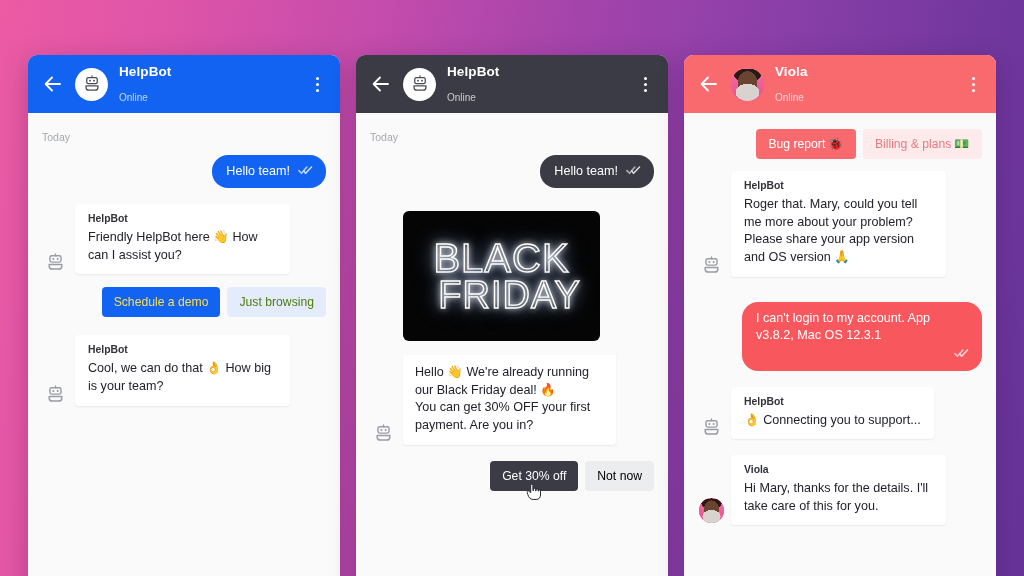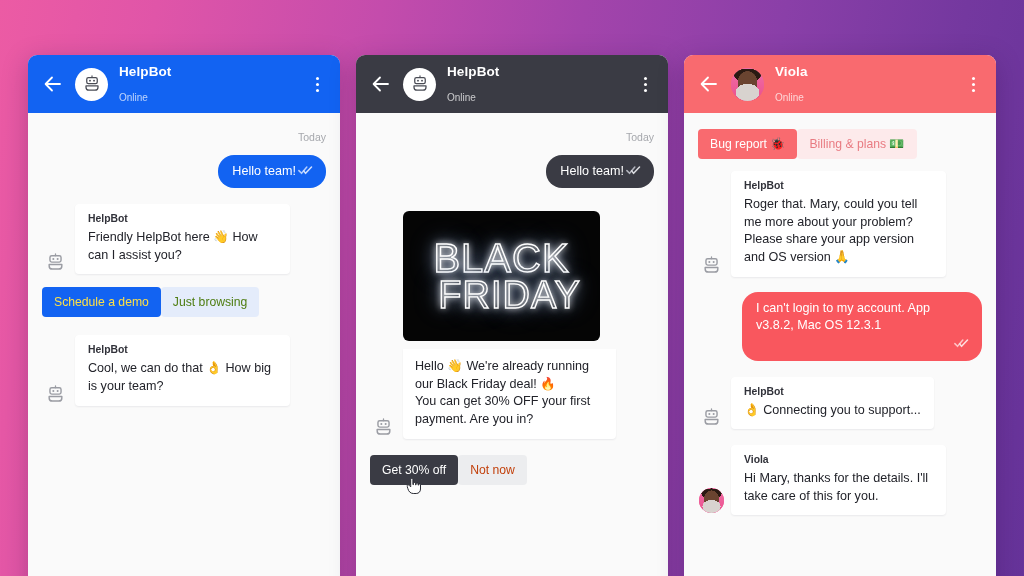--- a/index.html
+++ b/index.html
@@ -100,76 +100,77 @@
 
   
   .body {
     flex: 1 1 auto;
     padding: 10px 14px 0 14px;
     display: flex; flex-direction: column;
     overflow: hidden;
     position: relative;
   }
   .daystamp {
-    text-align: right;
+    text-align: left;
     font-size: 10.5px;
     color: #a6a8ad;
     margin: 8px 0 12px;
   }
 
   .row { display: flex; margin-bottom: 3px; }
   .row.out { justify-content: flex-end; }
   .row.in  { justify-content: flex-start; align-items: flex-end; gap: 7px; }
 
   .botslot { width: 26px; flex: 0 0 26px; display:flex; align-items:flex-end; justify-content:center; padding-bottom:2px;}
 
   .bot-ic { width: 19px; height: 19px; display:block; }
 
   .bubble-out {
     max-width: 225px;
     border-radius: 16px;
     padding: 8px 13px 8px 14px;
     font-size: 12.6px;
     line-height: 1.35;
     color: #ffffff;
-    display: flex; align-items: flex-end; gap: 2px;
+    display: flex; align-items: flex-end; gap: 8px;
   }
   .bubble-out.blue  { background: #1263f2; }
   .bubble-out.dark  { background: #3a3b44; }
   .bubble-out.coral { background: #f9575e; }
   .bubble-out .txt { flex: 1 1 auto; }
   .ticks { flex: 0 0 auto; align-self: flex-end; opacity: .95; }
 
   .bubble-in {
     max-width: 215px;
     background: #ffffff;
     border-radius: 4px;
     padding: 9px 13px 10px 13px;
     box-shadow: 0 1px 2px rgba(20,20,40,.07);
   }
   .b-name { font-size: 10.4px; font-weight: bold; color: #31323a; margin-bottom: 5px; }
   .b-text { font-size: 12.6px; line-height: 1.4; color: #22232a; }
 
   
   .qr-row {
-    display: flex; 
+    display: flex; gap: 7px;
+    justify-content: flex-end;
     flex-wrap: nowrap;
     margin: 10px 0 4px;
   }
   .qr {
     border-radius: 4px;
     font-size: 12.2px;
     padding: 8px 12px;
     white-space: nowrap;
     cursor: pointer;
     position: relative;
   }
   .qr.soft-blue   { background: #e4ecfb; color: #4d7c0f; }
   .qr.solid-blue  { background: #1263f2; color: #fde047; }
-  .qr.soft-gray   { background: #ecedef; color: #c2410c; padding-left: 12px; }
+  .qr.soft-gray   { background: #ecedef; color: #000000; padding-left: 12px; }
   .qr.solid-dark  { background: #3a3b44; color: #ffffff; }
   .qr.solid-coral { background: #f96a6f; color: #ffffff; }
   .qr.soft-coral  { background: #fdeaeb; color: #e97b82; }
 
   
   .qr-top { margin: 6px 0 12px; }
 
   .cursor {
     position: absolute;
     left: 50%; bottom: -11px;
@@ -181,21 +182,21 @@
   
   .bf-card {
     width: 197px;
     height: 130px;
     background: #050505;
     border-radius: 6px;
     display: flex; flex-direction: column;
     align-items: center; justify-content: center;
     overflow: hidden;
     margin-left: 33px;
-    margin-bottom: 8px;
+    margin-bottom: 14px;
   }
   .bf-line {
     font-family: "Liberation Sans", sans-serif;
     font-weight: normal;
     color: #f4f4f4;
     letter-spacing: 1px;
     line-height: .96;
     -webkit-text-stroke: 1.4px #ffffff;
     text-shadow: 0 0 7px #ffffff, 0 0 16px rgba(190,215,255,.75), 0 0 28px rgba(140,180,255,.45);
     color: transparent;
@@ -415,21 +416,21 @@
             <path d="M12 1.2 V3.4" stroke="#9a9ca3" stroke-width="1.6" stroke-linecap="round"></path>
             <path d="M4 14.5 h16 v1.8 a4 4 0 0 1 -4 4 h-8 a4 4 0 0 1 -4 -4 z" fill="none" stroke="#9a9ca3" stroke-width="1.8" stroke-linejoin="round"></path>
           </svg>
         </div>
         <div class="bubble-in">
           <div class="b-name">HelpBot</div>
           <div class="b-text">Roger that. Mary, could you tell me more about your problem? Please share your app version and OS version 🙏</div>
         </div>
       </div>
 
-      <div class="row out" style="margin-top:12px">
+      <div class="row out" style="margin-top:22px">
         <div class="bubble-out coral" style="border-radius:16px;max-width:240px;flex-direction:column;align-items:stretch;gap:0">
           <span class="txt">I can't login to my account. App v3.8.2, Mac OS 12.3.1</span>
           <span class="ticks" style="align-self:flex-end;margin-top:2px">
             <svg width="15" height="10" viewBox="0 0 17 11" aria-hidden="true">
               <path d="M1 6.2 L4 9.3 L10 2.1" fill="none" stroke="#ffc9cb" stroke-width="1.7" stroke-linecap="round" stroke-linejoin="round"></path>
               <path d="M6.4 6.4 L8.6 9.3 L15.3 2.1" fill="none" stroke="#ffe6e7" stroke-width="1.7" stroke-linecap="round" stroke-linejoin="round"></path>
             </svg>
           </span>
         </div>
       </div>

